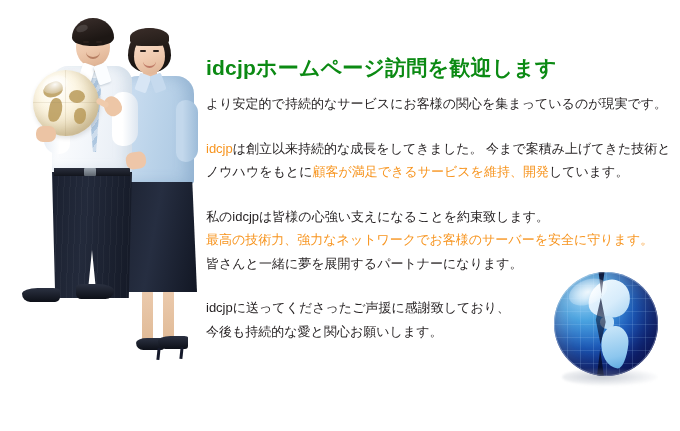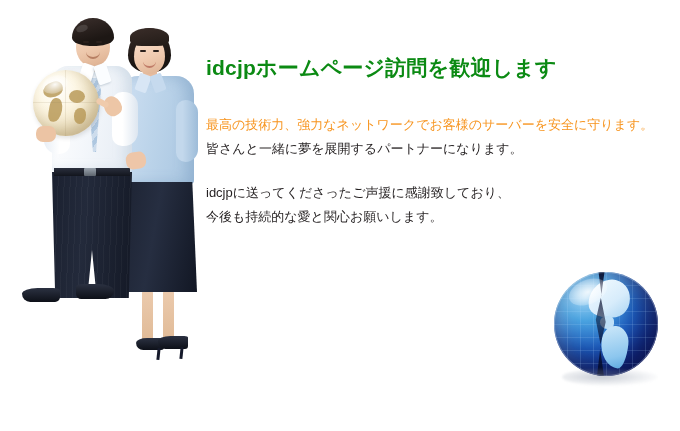--- a/index.html
+++ b/index.html
@@ -420,22 +420,28 @@
     </div>
     <div class="photo-vignette"></div>
   </div>
 
   <div class="content">
 
     <h1 class="headline" style="color: rgb(11, 138, 19);">idcjpホームページ訪問を歓迎します</h1>
 
     <div class="body-text" id="body-text">
         <p class="para">
+          <span class="line"><span>より安定的で持続的なサービスにお客様の関心を集まっているのが現実です。</span></span>
         </p>
         <p class="para">
+          <span class="line"><span class="accent" style="color: rgb(247, 148, 30);">idcjp</span><span>は創立以来持続的な成長をしてきました。 今まで案積み上げてきた技術と</span></span>
+          <span class="line"><span>ノウハウをもとに</span><span class="accent" style="color: rgb(247, 148, 30);">顧客が満足できるサービスを維持、開発</span><span>しています。</span></span>
+        </p>
+        <p class="para">
+          <span class="line"><span>私のidcjpは皆様の心強い支えになることを約束致します。</span></span>
           <span class="line"><span class="accent" style="color: rgb(247, 148, 30);">最高の技術力、強力なネットワークでお客様のサーバーを安全に守ります。</span></span>
           <span class="line"><span>皆さんと一緒に夢を展開するパートナーになります。</span></span>
         </p>
         <p class="para">
           <span class="line"><span>idcjpに送ってくださったご声援に感謝致しており、</span></span>
           <span class="line"><span>今後も持続的な愛と関心お願いします。</span></span>
         </p>
       </div>
 
   </div>

